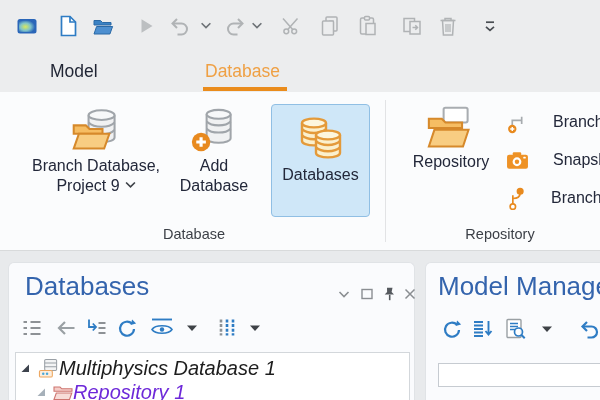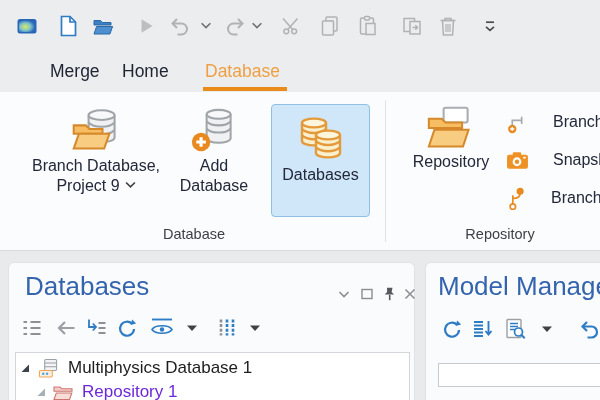--- a/index.html
+++ b/index.html
@@ -26,21 +26,21 @@
   .smallbtn .lbl{font-size:16px;color:#23283a;white-space:nowrap;}
   
   #lower{position:absolute;left:0;top:251px;width:600px;height:149px;background:#e8eaec;}
   .panel{position:absolute;background:#fafbfd;border:1px solid #e0e3e6;border-bottom:none;border-radius:6px 6px 0 0;box-sizing:border-box;}
   .panel-title{position:absolute;font-size:26px;color:#3464ad;white-space:nowrap;}
   .pctl{position:absolute;width:16px;height:16px;}
   .ticon{position:absolute;width:26px;height:24px;}
   .dd{position:absolute;width:10px;height:8px;}
   #treebox{position:absolute;left:6px;top:89px;width:395px;height:70px;background:#ffffff;border:1px solid #d3d7db;box-sizing:border-box;}
   .trow{position:absolute;height:24px;display:flex;align-items:center;}
-  .trow .tlabel{font-size:17px;color:#1d1d1d;white-space:nowrap;margin-left:9px;}
+  .trow .tlabel{font-size:20px;color:#1d1d1d;white-space:nowrap;font-style:italic;}
   .trow.faded .tlabel{color:#6d28d9;}
   #mm-search{position:absolute;left:12px;top:100px;width:215px;height:24px;border:1px solid #c6cbd1;background:#fff;outline:none;font-size:14px;padding:0 6px;box-sizing:border-box;}
 </style>
 </head>
 <body>
 
 <div id="qat">
   <span class="qicon" style="left:15px">
     <svg viewBox="0 0 24 24" width="24" height="24">
       <defs>
@@ -130,22 +130,21 @@
   </span>
   <span class="qicon" style="left:478px">
     <svg viewBox="0 0 24 24" width="24" height="24" fill="none" stroke="#4a4e53" stroke-width="1.7">
       <path d="M8 8.2h8"></path>
         <path d="M8 12.8l4 3.6 4-3.6"></path>
     </svg>
   </span>
 </div>
 
 <div id="tabbar">
-  <span class="tab" style="left:50px">Merge</span>
-  <span class="tab" style="left:122px">Home</span>
+  <span class="tab" style="left:50px">Model</span>
   <span class="tab active" style="left:205px">Database</span>
   <div id="tab-underline"></div>
 </div>
 
 <div id="ribbon">
 
   <div class="rbtn" style="left:16px;top:6px;width:160px;height:120px">
     <span style="margin-top:6px">
       <svg viewBox="0 0 28 28" width="52" height="52">
         <path d="M10 6v12c0 1.45 3.1 2.6 7 2.6s7-1.15 7-2.6V6" fill="#f0f1f2" stroke="#a0a5aa" stroke-width="1.1"></path>

